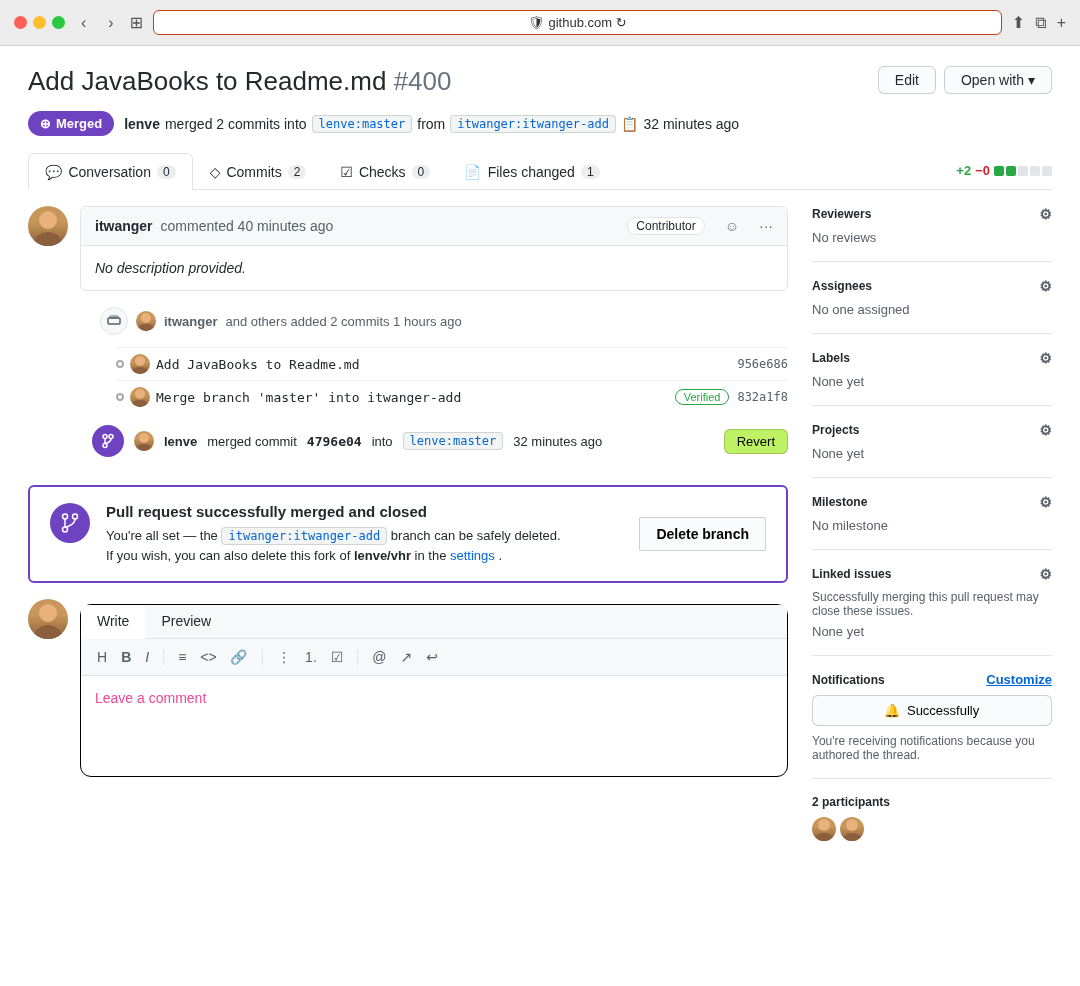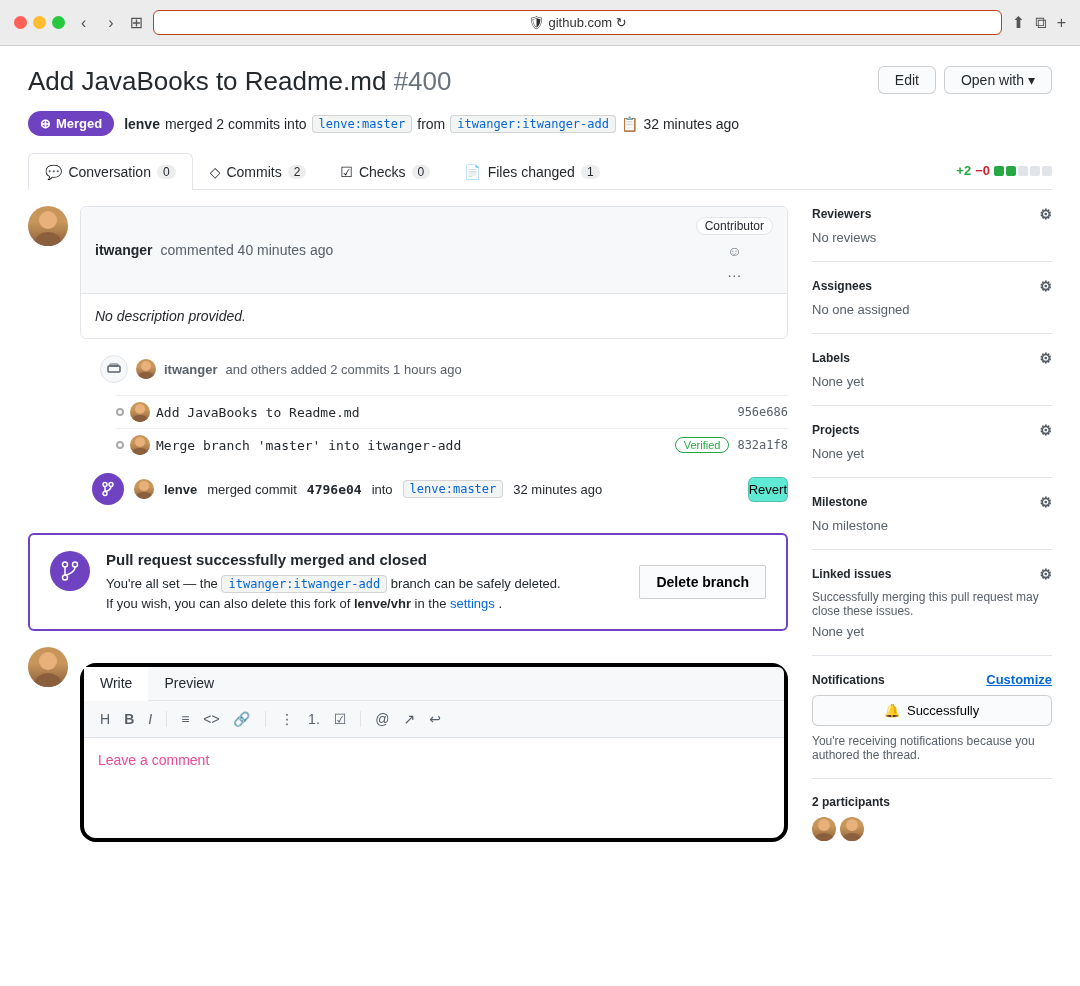--- a/index.html
+++ b/index.html
@@ -209,22 +209,21 @@
       border: 1px solid #e1e4e8;
       border-radius: 20px;
       padding: 1px 8px;
       font-size: 12px;
       color: #24292e;
     }
     .comment-actions {
       margin-left: auto;
       display: flex;
       align-items: center;
-      gap: 8px;
-      flex-direction: column;
+      gap: 20px;
     }
     .comment-body {
       padding: 14px;
       font-style: italic;
       color: #24292e;
     }
 
     
     .commit-activity {
       display: flex;
@@ -305,22 +304,22 @@
       color: white;
       font-size: 14px;
       flex-shrink: 0;
     }
     .commit-hash-inline {
       font-weight: 600;
       font-family: monospace;
     }
     .btn-revert {
       margin-left: auto;
-      padding: 4px 0;
-      background: #5eead4;
+      padding: 4px 12px;
+      background: #bef264;
       border: 1px solid rgba(27,31,35,0.2);
       border-radius: 6px;
       cursor: pointer;
       font-size: 13px;
     }
 
     
     .merged-box {
       border: 2px solid #6f42c1;
       border-radius: 6px;
@@ -353,23 +352,23 @@
       border-radius: 2px;
       cursor: pointer;
       font-size: 14px;
       font-weight: 600;
       white-space: nowrap;
       align-self: center;
     }
 
     
     .comment-editor {
-      border: 4px solid #000000;
-      border-radius: 16px;
-      margin-top: 16px;
+      border: 1px solid #000000;
+      border-radius: 11px;
+      margin-top: 5px;
     }
     .editor-tabs {
       display: flex;
       border-bottom: 1px solid #e1e4e8;
       background: #f6f8fa;
       border-radius: 6px 6px 0 0;
     }
     .editor-tab {
       padding: 8px 16px;
       cursor: pointer;

